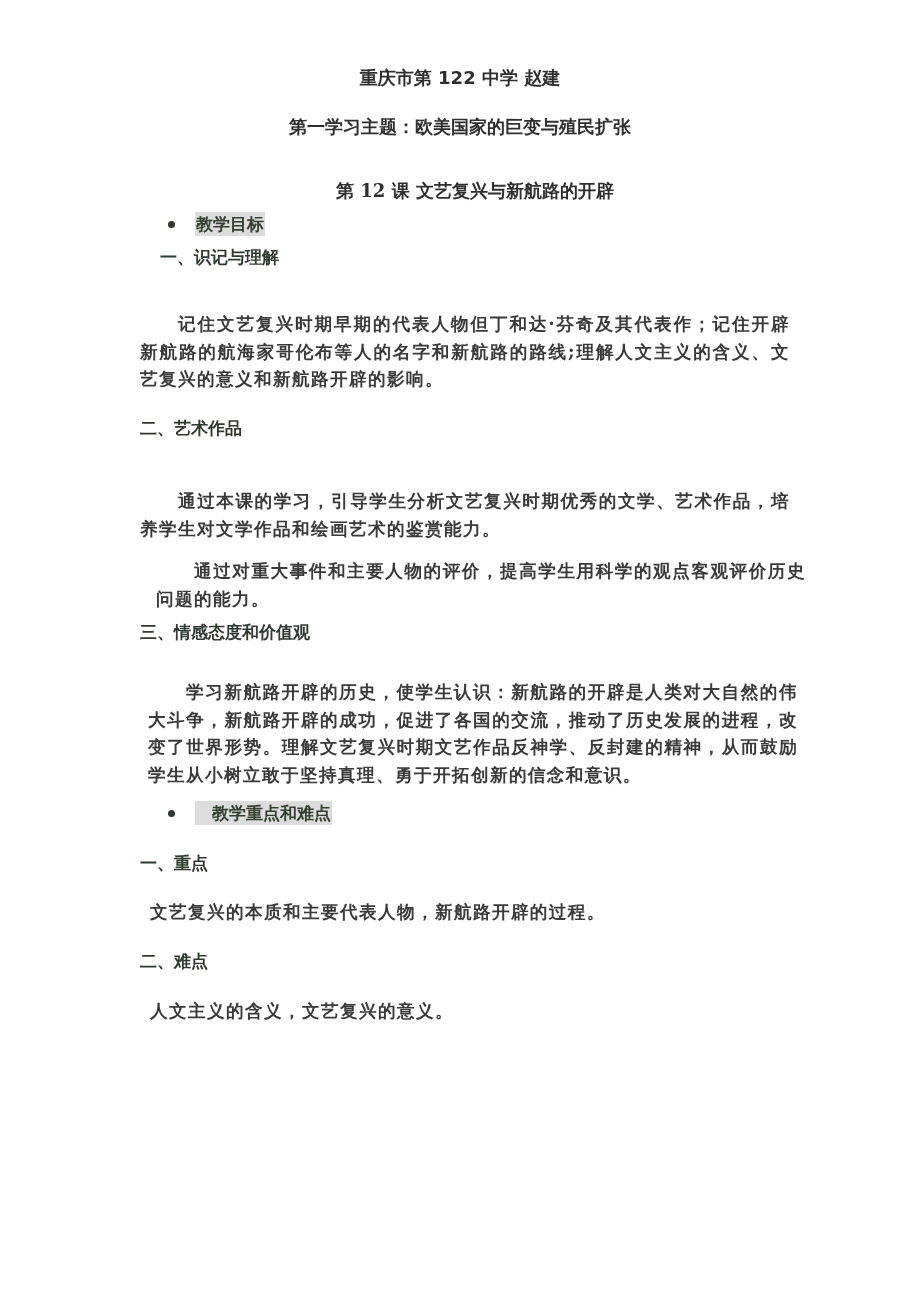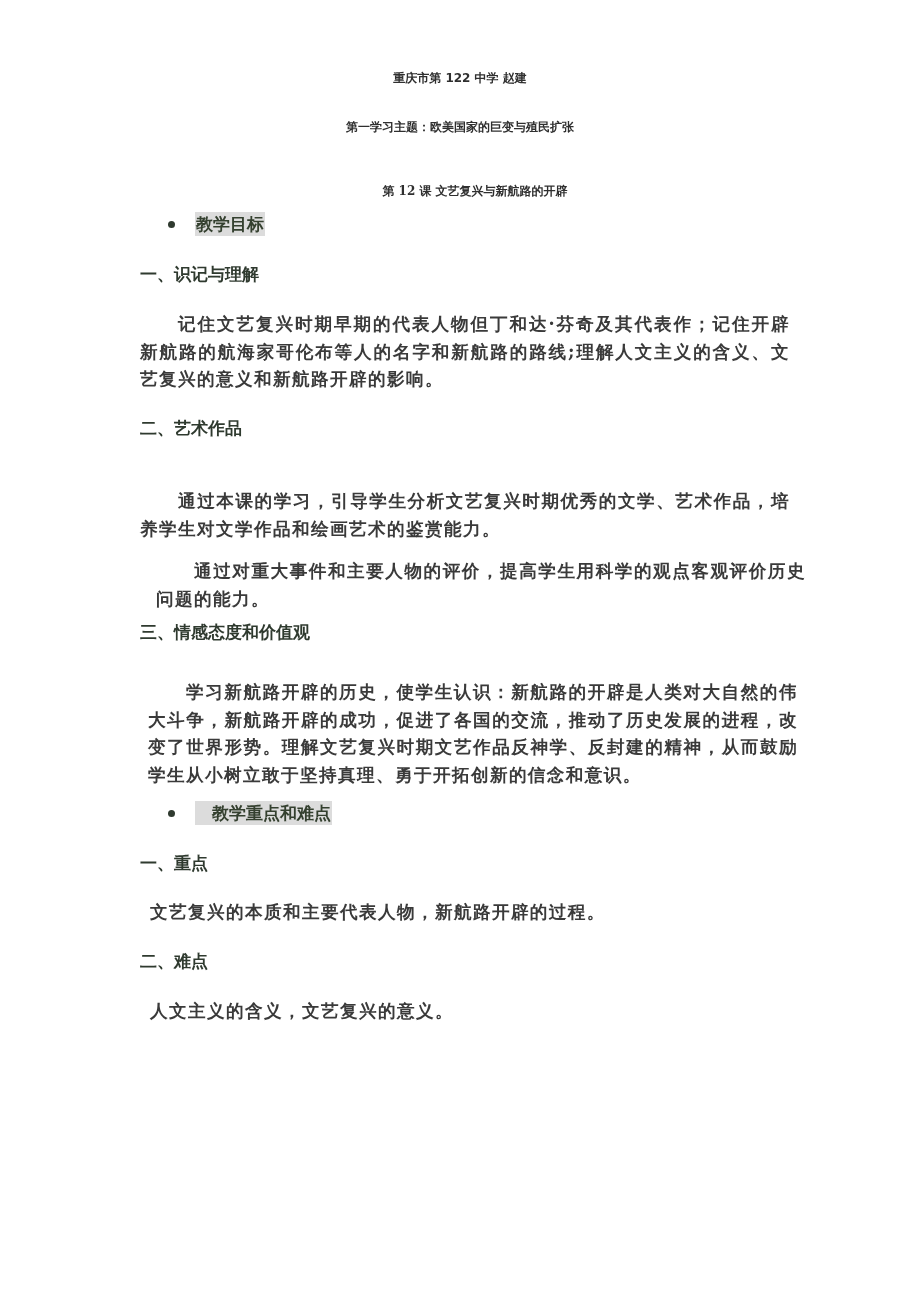--- a/index.html
+++ b/index.html
@@ -15,21 +15,21 @@
       font-family: "DejaVu Serif", "Liberation Serif", serif;
       color: #333333;
     }
     .center-title {
       position: absolute;
       left: 0;
       width: 920px;
       text-align: center;
       font-weight: bold;
       color: #2f2f2f;
-      font-size: 12px;
+      font-size: 18px;
       line-height: 22px;
       white-space: nowrap;
     }
     .center-title.school {
       font-family: "DejaVu Sans", "Liberation Sans", sans-serif;
     }
     .center-title.serif {
       font-family: "DejaVu Serif", "Liberation Serif", serif;
     }
     .bullet-dot {
@@ -83,21 +83,21 @@
 
 <div class="center-title school" style="top:67px;">重庆市第 122 中学  赵建</div>
 <div class="center-title serif" style="top:116px;">第一学习主题：欧美国家的巨变与殖民扩张</div>
 <div class="center-title serif" style="top:180px;padding-left:15px;">第 12 课    文艺复兴与新航路的开辟</div>
 
 <div>
   <span class="bullet-dot" style="top:221px;"></span>
   <span class="bullet-text" style="top:212px;">教学目标</span>
 </div>
 
-<div class="section-heading" style="top:263px;">一、识记与理解</div>
+<div class="section-heading" style="top:246px;margin-left:20px;">一、识记与理解</div>
 <p class="para" style="top:310px; margin:0;">记住文艺复兴时期早期的代表人物但丁和达·芬奇及其代表作；记住开辟新航路的航海家哥伦布等人的名字和新航路的路线;理解人文主义的含义、文艺复兴的意义和新航路开辟的影响。</p>
 
 <div class="section-heading" style="top:417px;">二、艺术作品</div>
 <p class="para" style="top:487px; margin:0;">通过本课的学习，引导学生分析文艺复兴时期优秀的文学、艺术作品，培养学生对文学作品和绘画艺术的鉴赏能力。</p>
 <p class="para" style="top:541px; margin:16px;">通过对重大事件和主要人物的评价，提高学生用科学的观点客观评价历史问题的能力。</p>
 
 <div class="section-heading" style="top:621px;text-align:center;">三、情感态度和价值观</div>
 <p class="para" style="top:670px; margin:8px;">学习新航路开辟的历史，使学生认识：新航路的开辟是人类对大自然的伟大斗争，新航路开辟的成功，促进了各国的交流，推动了历史发展的进程，改变了世界形势。理解文艺复兴时期文艺作品反神学、反封建的精神，从而鼓励学生从小树立敢于坚持真理、勇于开拓创新的信念和意识。</p>
 
 <div>

